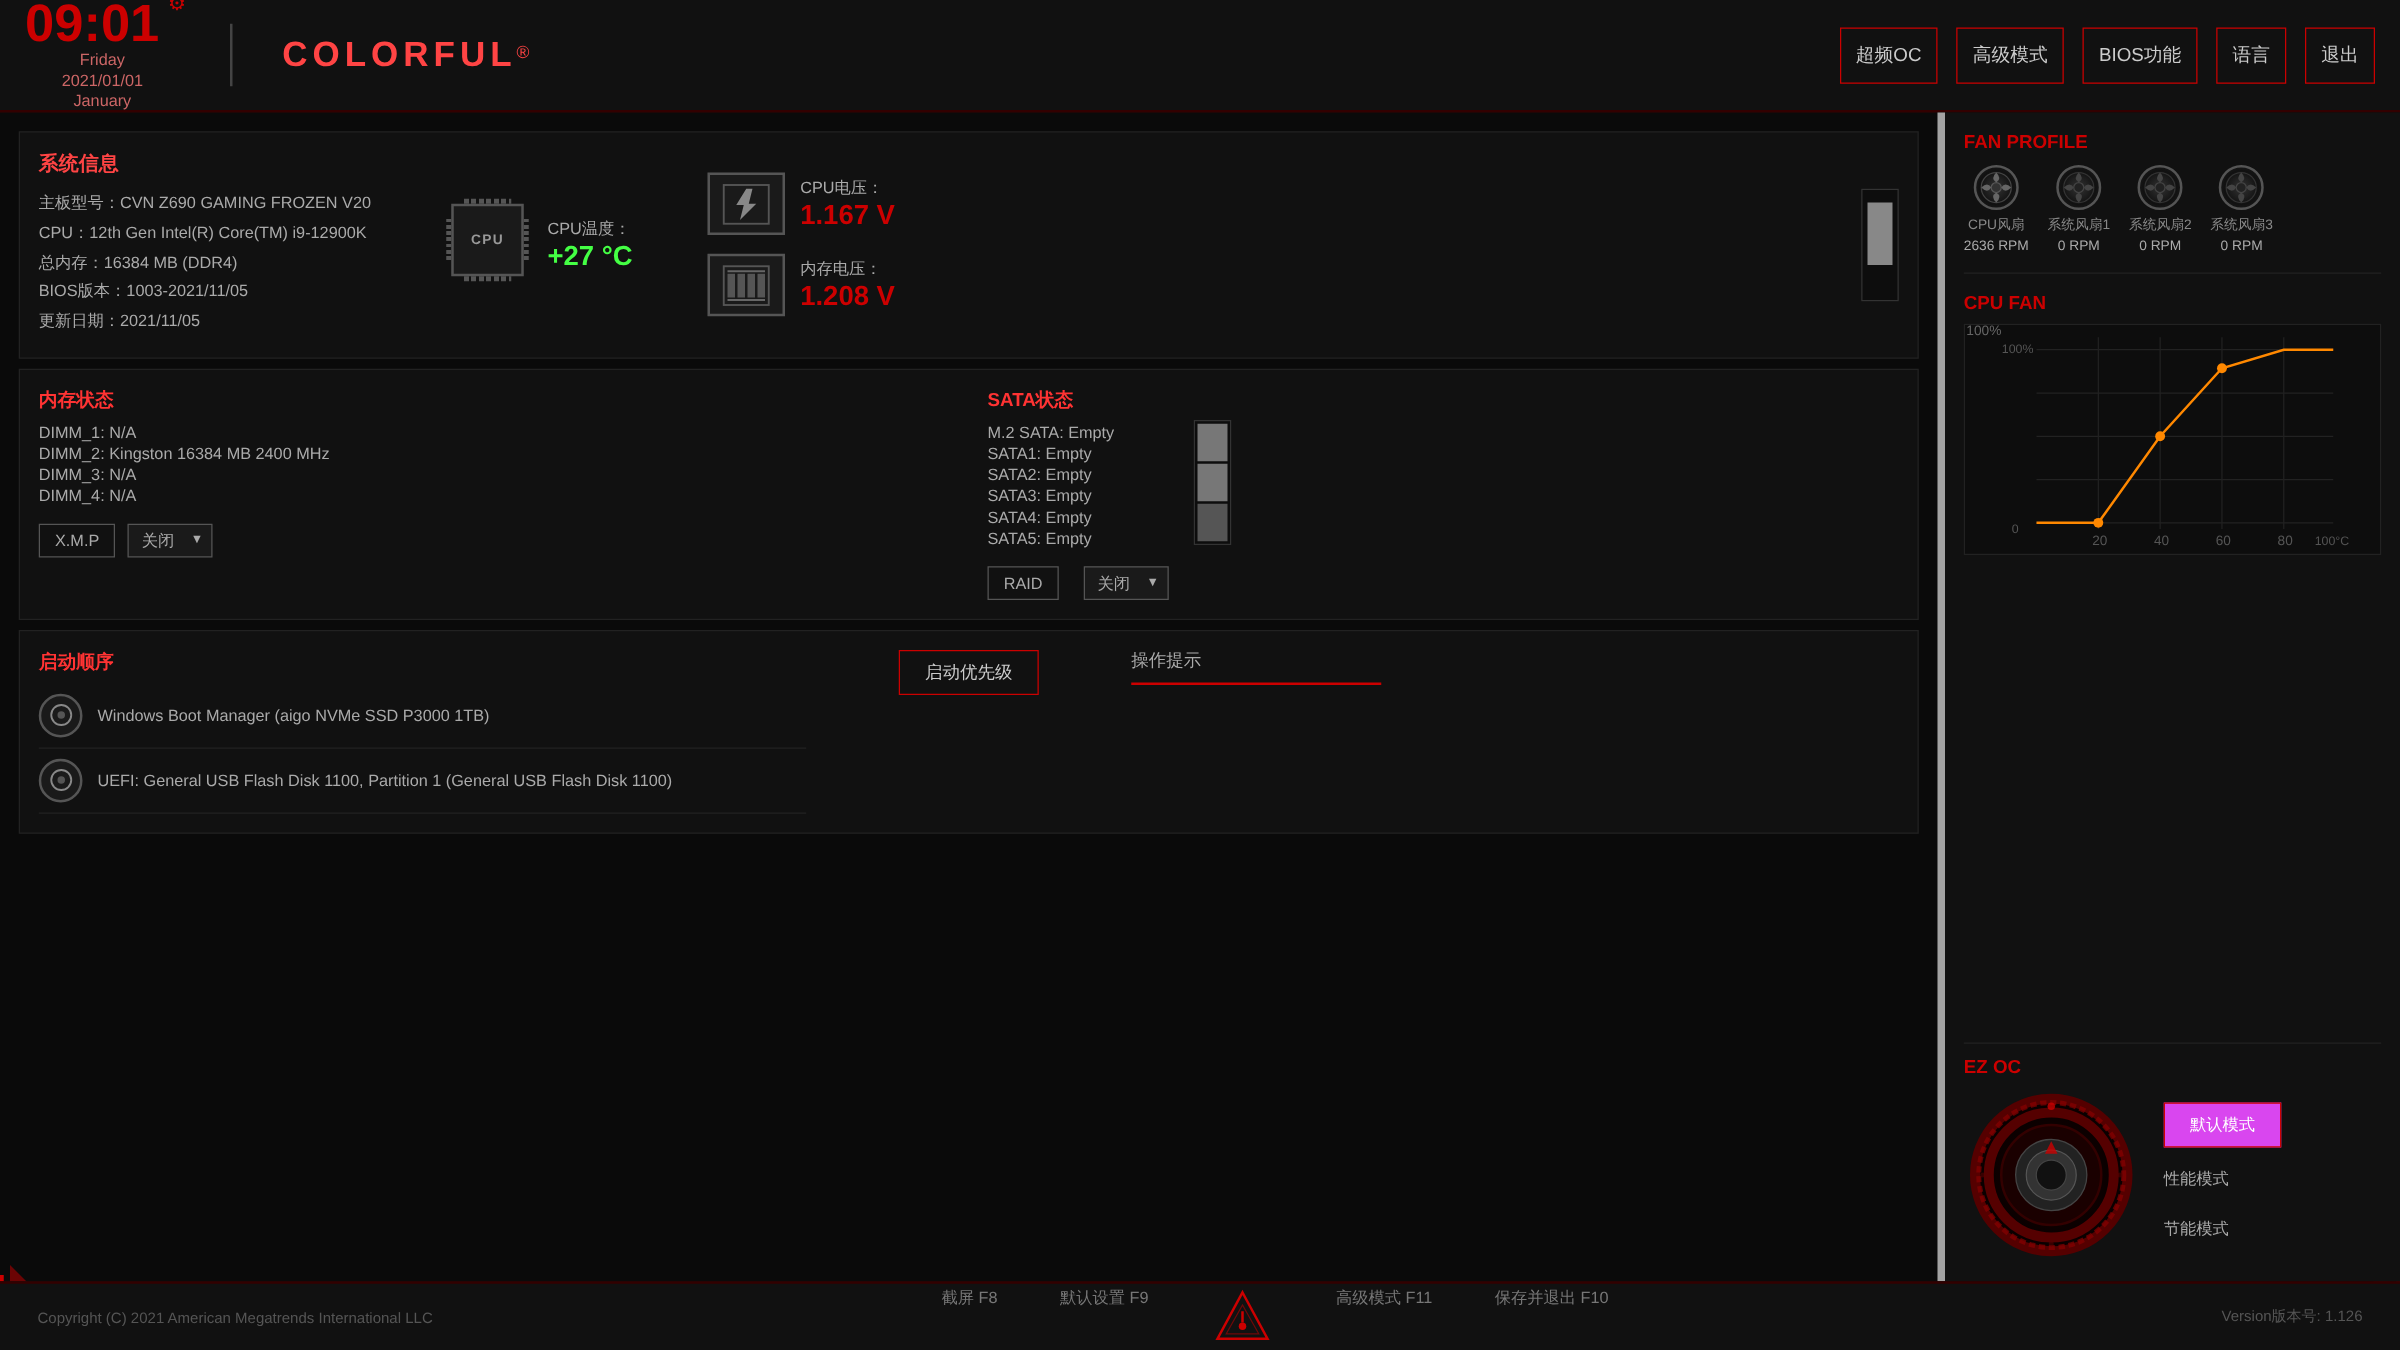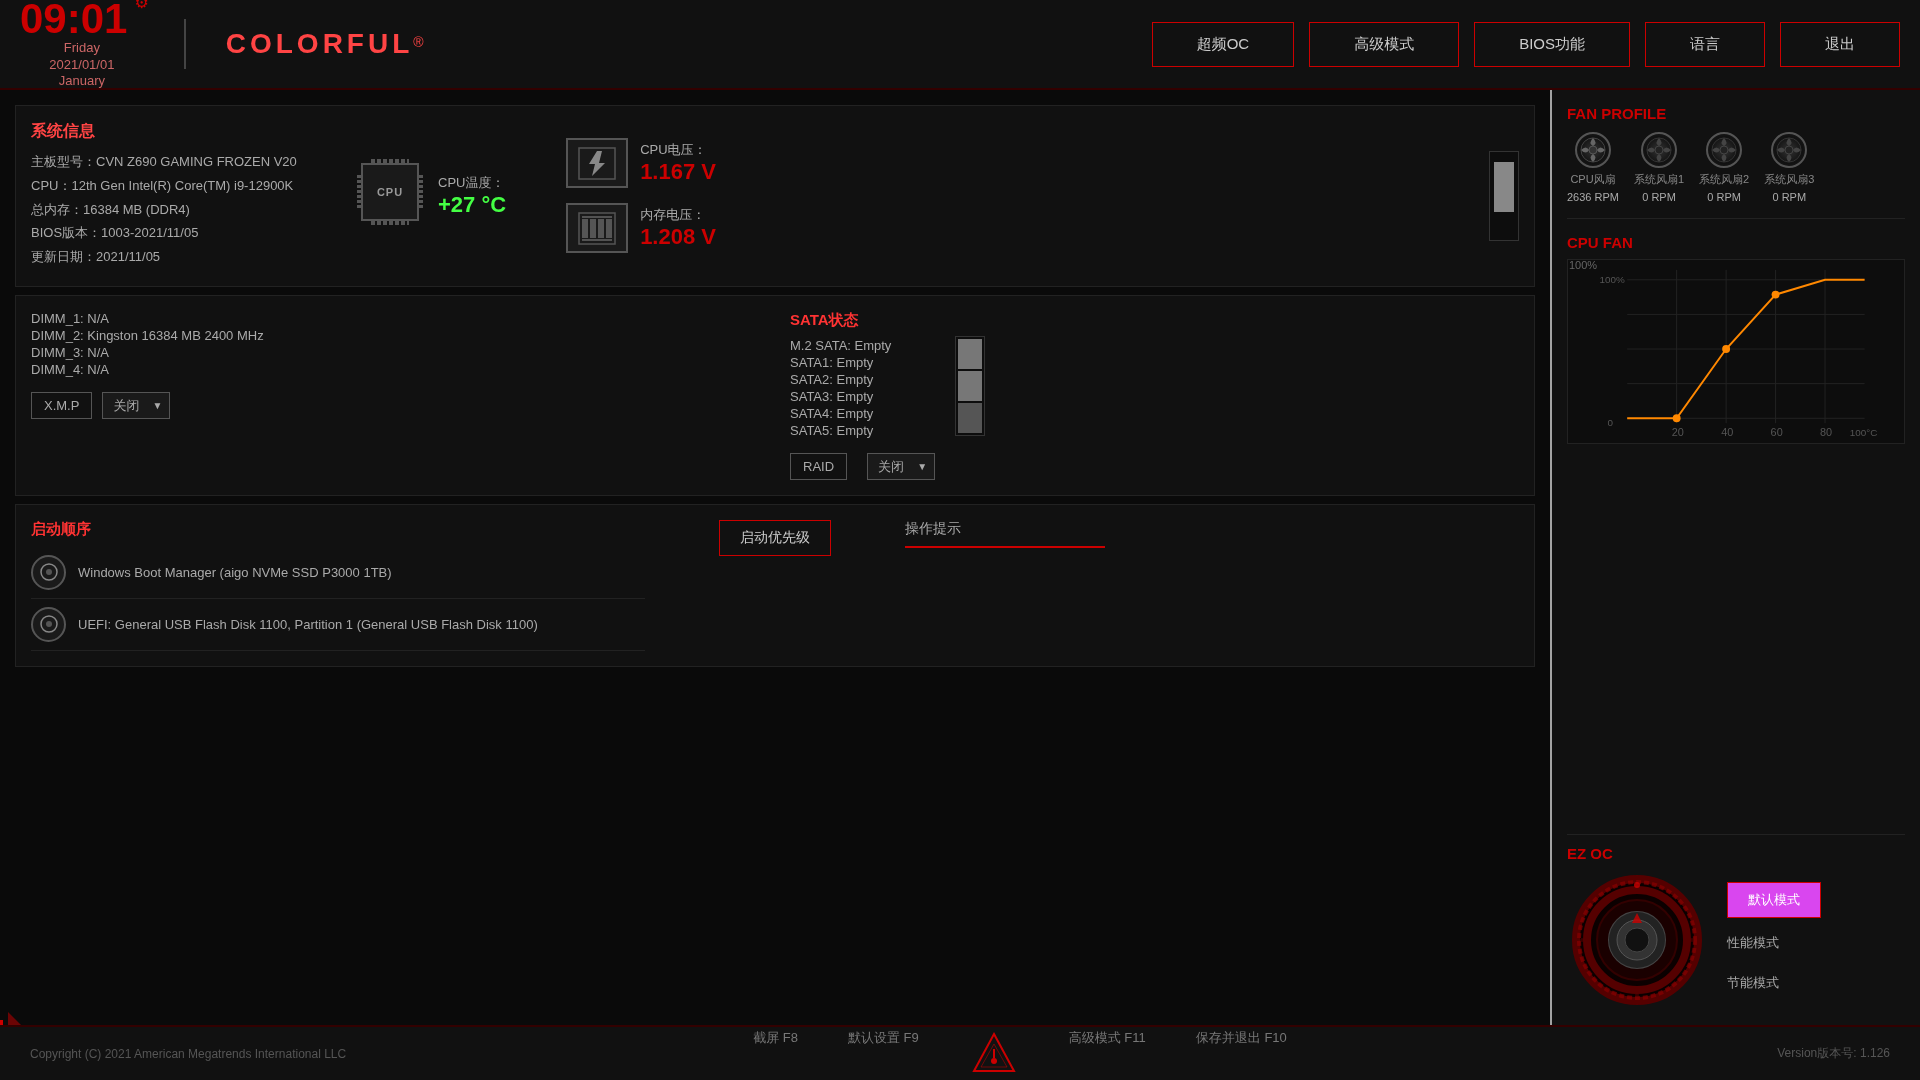--- a/index.html
+++ b/index.html
@@ -133,21 +133,21 @@
     .nav-buttons {
       display: flex;
       gap: 15px;
       margin-left: auto;
     }
 
     .nav-btn {
       background: transparent;
       border: 1px solid #cc0000;
       color: #ccc;
-      padding: 12px 44px;
+      padding: 12px 12px;
       font-size: 15px;
       cursor: pointer;
       font-family: 'Arial', sans-serif;
     }
 
     
     .main-content {
       position: absolute;
       top: 90px;
       left: 0;
@@ -387,21 +387,21 @@
     }
 
     
     .right-panel {
       position: absolute;
       top: 90px;
       right: 0;
       width: 370px;
       bottom: 55px;
       background: #111;
-      border-left: 2px solid #a3a3a3;
+      border-left: 6px solid #a3a3a3;
       padding: 15px;
       display: flex;
       flex-direction: column;
       gap: 15px;
     }
 
     .fan-profile-section {
       border-bottom: 1px solid #222;
       padding-bottom: 15px;
     }
@@ -681,20 +681,21 @@
 
       <div style="width:30px; height:90px; background:#0d0d0d; border:1px solid #333; margin-left:auto; display:flex; flex-direction:column; justify-content:center; align-items:center; position:relative;">
         <div style="width:20px; height:50px; background:#888; position:absolute; top:10px;"></div>
       </div>
     </div>
   </div>
 
   <div class="memory-sata-section">
 
     <div class="memory-section">
+      <div class="section-label-red">内存状态</div>
       <div class="dimm-row">DIMM_1: N/A</div>
       <div class="dimm-row">DIMM_2: Kingston 16384 MB 2400 MHz</div>
       <div class="dimm-row">DIMM_3: N/A</div>
       <div class="dimm-row">DIMM_4: N/A</div>
       <div class="xmp-control">
         <span class="xmp-label">X.M.P</span>
         <div class="select-wrapper">
           <select class="select-box">
             <option>关闭</option>
           </select>

